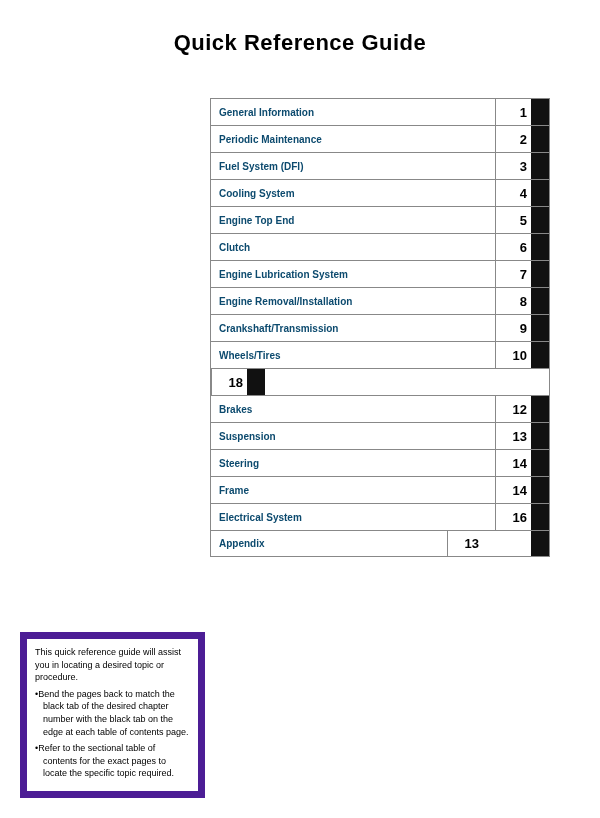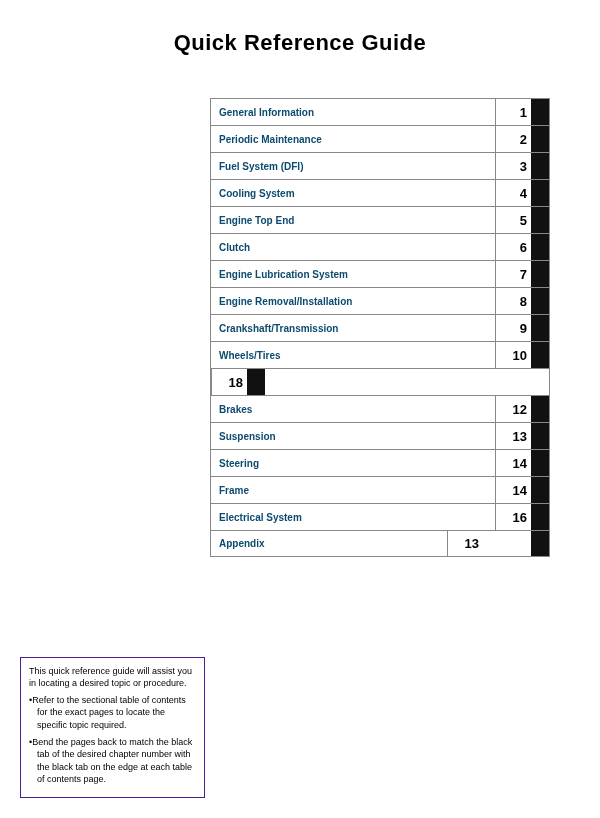--- a/index.html
+++ b/index.html
@@ -79,21 +79,21 @@
       display: flex;
       align-items: center;
       justify-content: center;
     }
 
     .note-box {
       position: absolute;
       left: 20px;
       bottom: 20px;
       width: 185px;
-      border: 1px solid #4c1d95;
+      border: 7px solid #4c1d95;
       padding: 7px 8px;
       font-size: 9px;
       line-height: 1.4;
       font-family: Arial, Helvetica, sans-serif;
       color: #000;
     }
 
     .note-box p {
       margin-bottom: 4px;
     }
@@ -193,17 +193,17 @@
       </div>
       <div class="toc-row">
         <div class="toc-label">Appendix</div>
         <div class="toc-number">13</div>
         <div class="toc-tab"></div>
       </div>
     </div>
 
   <div class="note-box">
     <p id="note-line1">This quick reference guide will assist you in locating a desired topic or procedure.</p>
+    <p class="note-bullet" id="note-bullet1">•Bend the pages back to match the black tab of the desired chapter number with the black tab on the edge at each table of contents page.</p>
     <p class="note-bullet" id="note-bullet2">•Refer to the sectional table of contents for the exact pages to locate the specific topic required.</p>
-    <p class="note-bullet" id="note-bullet1">•Bend the pages back to match the black tab of the desired chapter number with the black tab on the edge at each table of contents page.</p>
   </div>
 
 </div>
 
 </body></html>

